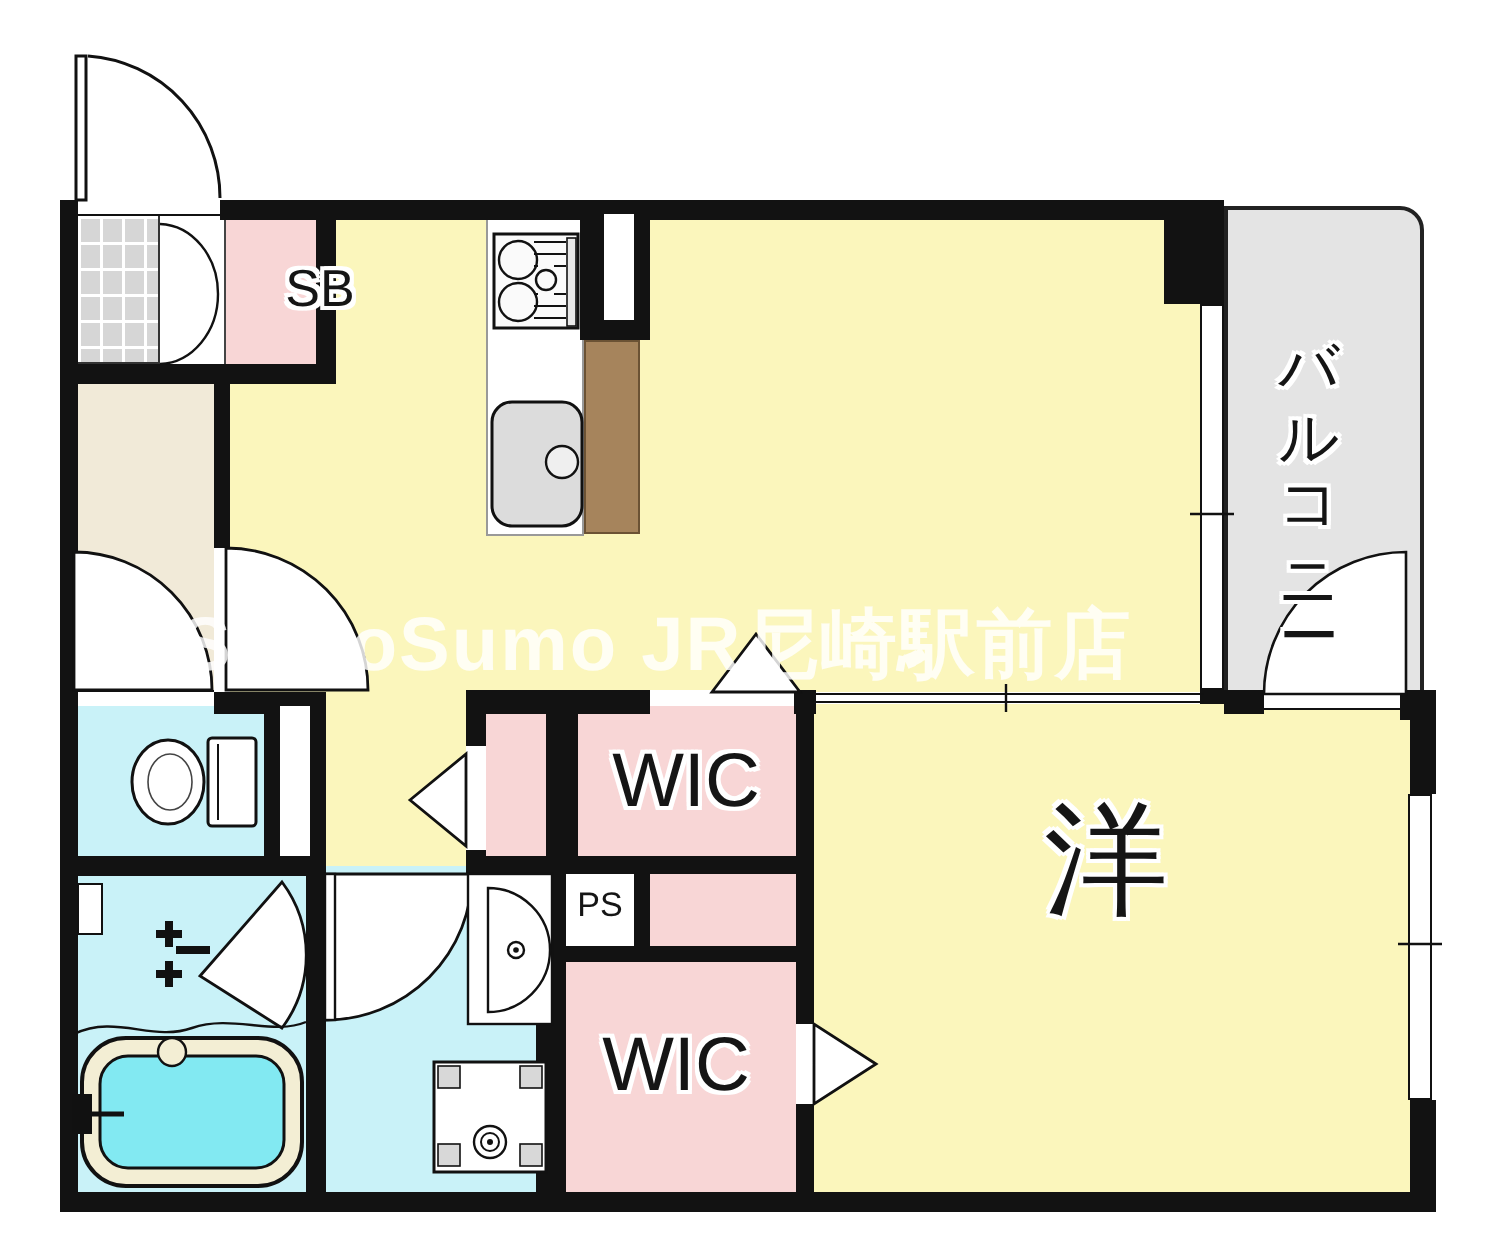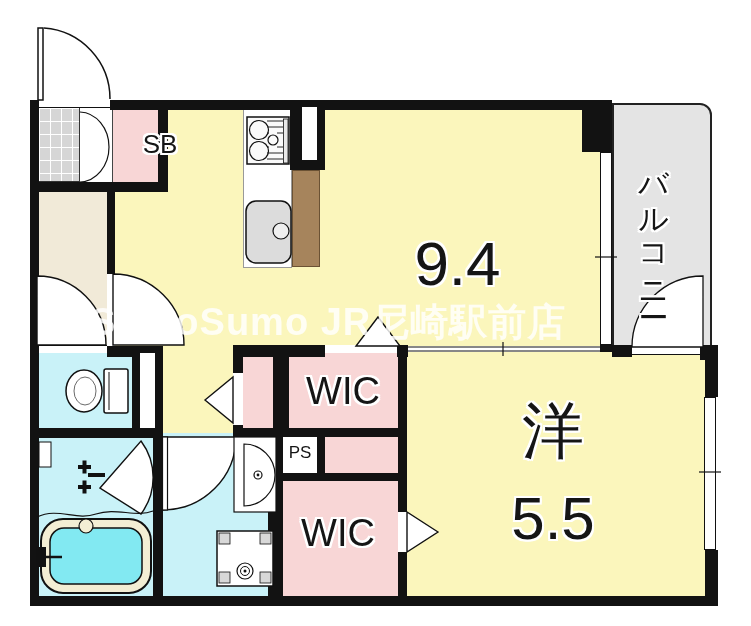--- a/index.html
+++ b/index.html
@@ -186,23 +186,21 @@
       <rect x="283.5" y="119" width="4.5" height="44" fill="#E8E8E8" stroke="#111" stroke-width="0.8"></rect>
     </g>
 
     <g>
       <rect x="246" y="201" width="45" height="62" rx="10" fill="#DCDCDC" stroke="#111" stroke-width="1.5"></rect>
       <circle cx="281" cy="231" r="8" fill="#EFEFEF" stroke="#111" stroke-width="1.2"></circle>
     </g>
   </svg>
 
   <div class="rlabel" style="left:112px;top:131px;width:46px;font-size:26px;margin-left:25px;">SB</div>
-  <div class="rlabel" style="left:360px;top:231px;width:195px;font-size:62px;">9.4</div>
   <div class="rlabel" style="left:503px;top:398px;width:100px;font-size:62px;">洋</div>
-  <div class="rlabel" style="left:478px;top:487px;width:150px;font-size:60px;">5.5</div>
   <div class="rlabel vert" style="left:638px;top:128px;height:200px;font-size:30px;">バルコニー</div>
   <div class="rlabel" style="left:293px;top:372px;width:100px;font-size:38px;">WIC</div>
   <div class="rlabel" style="left:288px;top:514px;width:100px;font-size:38px;">WIC</div>
   <div class="rlabel" style="left:283px;top:444px;width:34px;font-size:17px;">PS</div>
 
   <div class="watermark" style="left:90px;top:297px;">SumoSumo JR尼崎駅前店</div>
 
 </div>
 
 </body></html>

